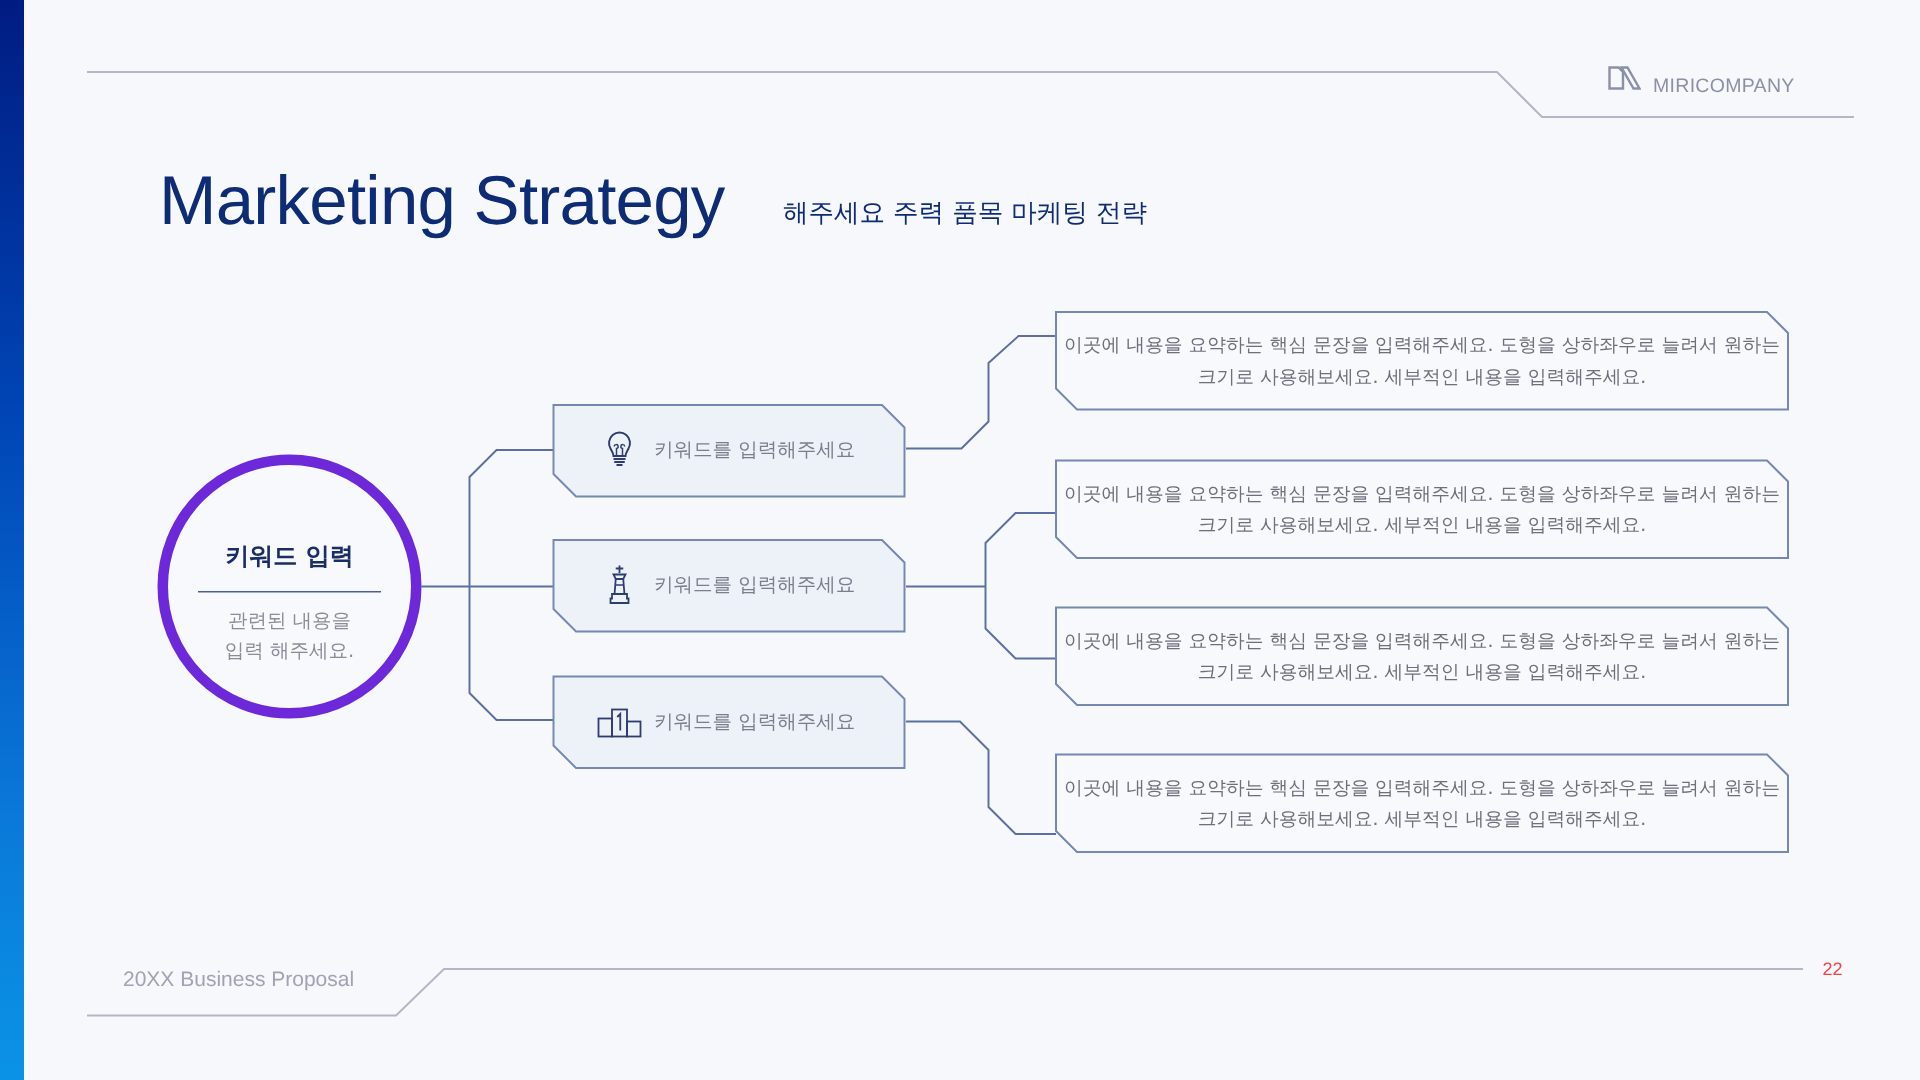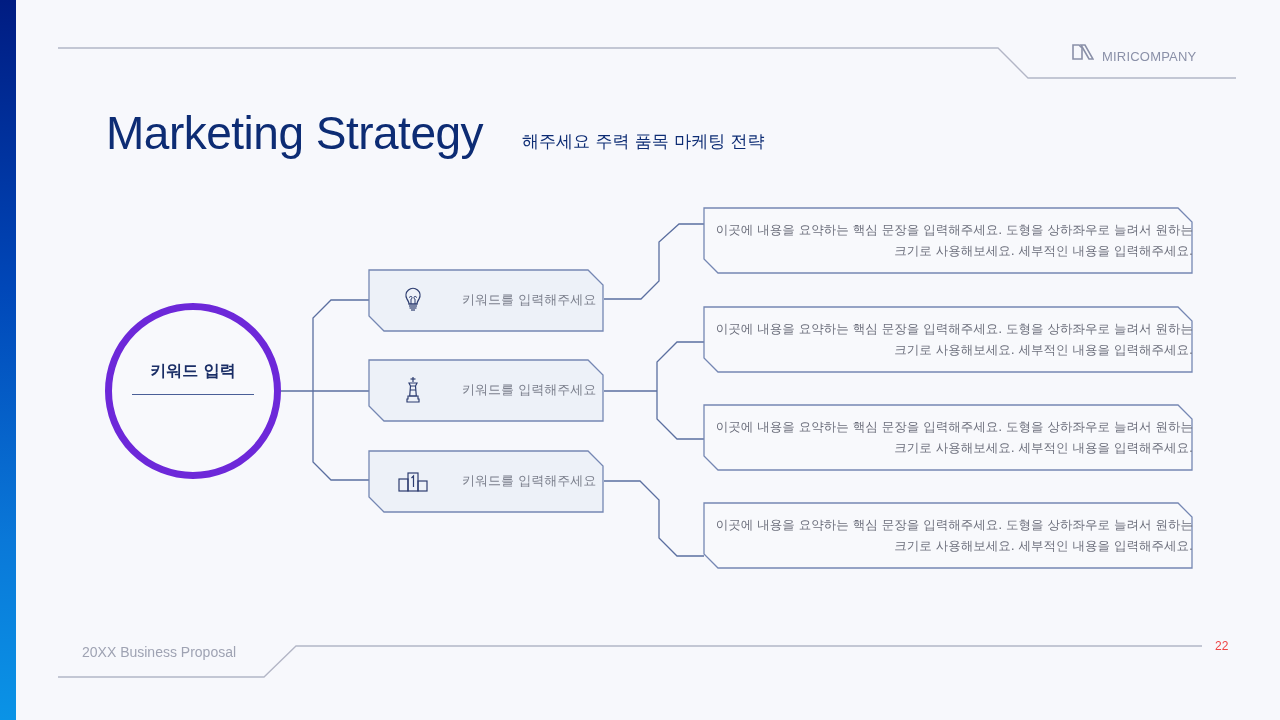--- a/index.html
+++ b/index.html
@@ -35,25 +35,25 @@
     }
     .circle-title { margin-top: 51px; font-size: 16px; font-weight: bold; color: #1a2e66; }
     .circle-rule { width: 122px; height: 1px; background: #4a5f97; margin: 12px auto 10px; }
     .circle-desc { font-size: 13px; color: #8a8d99; line-height: 20px; padding: 0 34px; }
     .kw-box {
       position: absolute; width: 236px; height: 63px;
       display: flex; align-items: center;
     }
     .kw-box svg.shape { position: absolute; left: 0; top: 0; }
     .kw-icon { position: absolute; left: 30px; top: 16px; width: 30px; height: 30px; }
-    .kw-label { position: absolute; left: 68px; top: 22px; font-size: 13px; color: #7b7f8c; margin-left: 26px; }
+    .kw-label { position: absolute; left: 68px; top: 22px; font-size: 13px; color: #7b7f8c; }
     .detail-box { position: absolute; width: 490px; height: 67px; }
     .detail-box svg.shape { position: absolute; left: 0; top: 0; }
     .detail-text {
-      position: absolute; left: 0; top: 12px; width: 490px; text-align: right;
+      position: absolute; left: 0; top: 12px; width: 490px; text-align: center;
       font-size: 12.5px; color: #6c6f7c; line-height: 21px;
     }
     .footer-text {
       position: absolute; left: 82px; top: 644px;
       font-family: "Liberation Sans", sans-serif; font-size: 14px; color: #9fa3b3;
     }
     .page-num {
       position: absolute; left: 1215px; top: 639px;
       font-family: "Liberation Sans", sans-serif; font-size: 12px; color: #ef4444;
     }
@@ -90,20 +90,21 @@
   </span>
   <span class="logo-text">MIRICOMPANY</span>
 </div>
 
 <div class="title">Marketing Strategy</div>
 <div class="subtitle">해주세요 주력 품목 마케팅 전략</div>
 
 <div class="circle">
   <div class="circle-title">키워드 입력</div>
   <div class="circle-rule"></div>
+  <div class="circle-desc">관련된 내용을 입력 해주세요.</div>
 </div>
 
 <div class="kw-box" style="left:368px; top:269px;">
   <svg class="shape" width="236" height="63">
       <polygon points="1,1 220,1 235,16 235,62 16,62 1,47" fill="#edf1f8" stroke="#7587b3" stroke-width="1.3"></polygon>
     </svg>
   <span class="kw-icon">
     <svg width="30" height="30" viewBox="0 0 30 30">
       <path d="M9 14 a7 7 0 1 1 12 0 c-1 2 -2 3 -2 5 h-8 c0 -2 -1 -3 -2 -5 z" fill="none" stroke="#2d3d70" stroke-width="1.3"></path>
       <path d="M13 19 v-5 a1.3 1.3 0 1 0 -1.5 -1.3 M17 19 v-5 a1.3 1.3 0 1 1 1.5 -1.3" fill="none" stroke="#2d3d70" stroke-width="1"></path>

